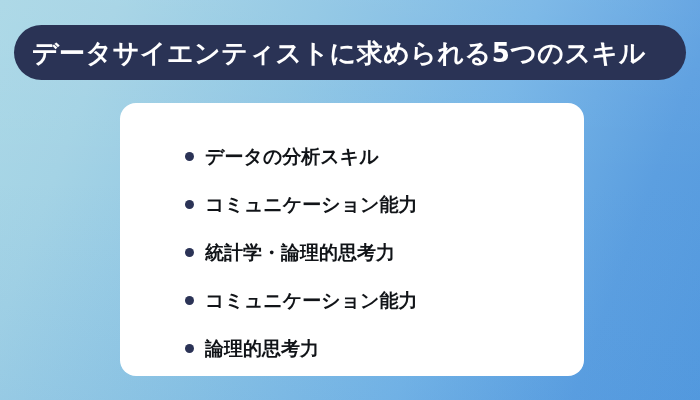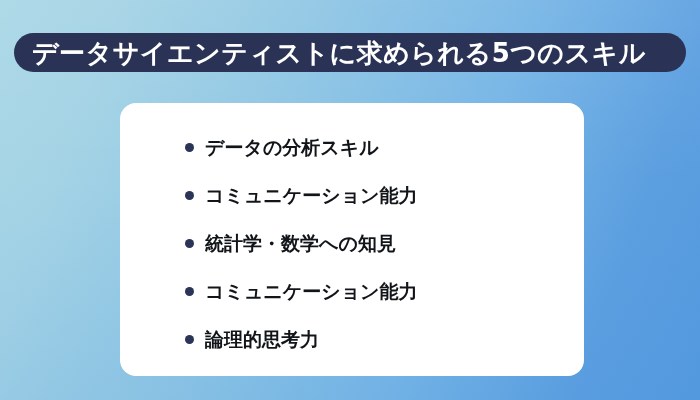--- a/index.html
+++ b/index.html
@@ -33,23 +33,23 @@
                 rgba(255,255,255,0.06) 0%,
                 rgba(255,255,255,0.00) 45%,
                 rgba(60,140,220,0.10) 100%);
     pointer-events: none;
   }
 
   
   .title-banner {
     position: absolute;
     left: 14px;
-    top: 33px;
+    top: 25px;
     width: 672px;
-    height: 39px;
+    height: 55px;
     background: #2a3355;
     border-radius: 28px;
     display: flex;
     align-items: center;
     z-index: 2;
   }
 
   .title-text {
     color: #ffffff;
     font-size: 26px;
@@ -68,21 +68,21 @@
     width: 464px;
     height: 273px;
     background: #ffffff;
     border-radius: 16px;
     z-index: 2;
   }
 
   .skill-list {
     list-style: none;
     margin: 0;
-    padding: 20px 0 0 0;
+    padding: 29px 0 0 0;
   }
 
   .skill-item {
     display: flex;
     align-items: center;
     height: 48px;
     padding-left: 65px;
   }
 
   .bullet-dot {
@@ -119,21 +119,21 @@
         <span class="skill-label">データの分析スキル</span>
       </li>
 
       <li class="skill-item">
         <span class="bullet-dot"></span>
         <span class="skill-label">コミュニケーション能力</span>
       </li>
 
       <li class="skill-item">
         <span class="bullet-dot"></span>
-        <span class="skill-label">統計学・数学への知見</span>
+        <span class="skill-label">統計学・論理的思考力</span>
       </li>
 
       <li class="skill-item">
         <span class="bullet-dot"></span>
         <span class="skill-label">コミュニケーション能力</span>
       </li>
 
       <li class="skill-item">
         <span class="bullet-dot"></span>
         <span class="skill-label">論理的思考力</span>

